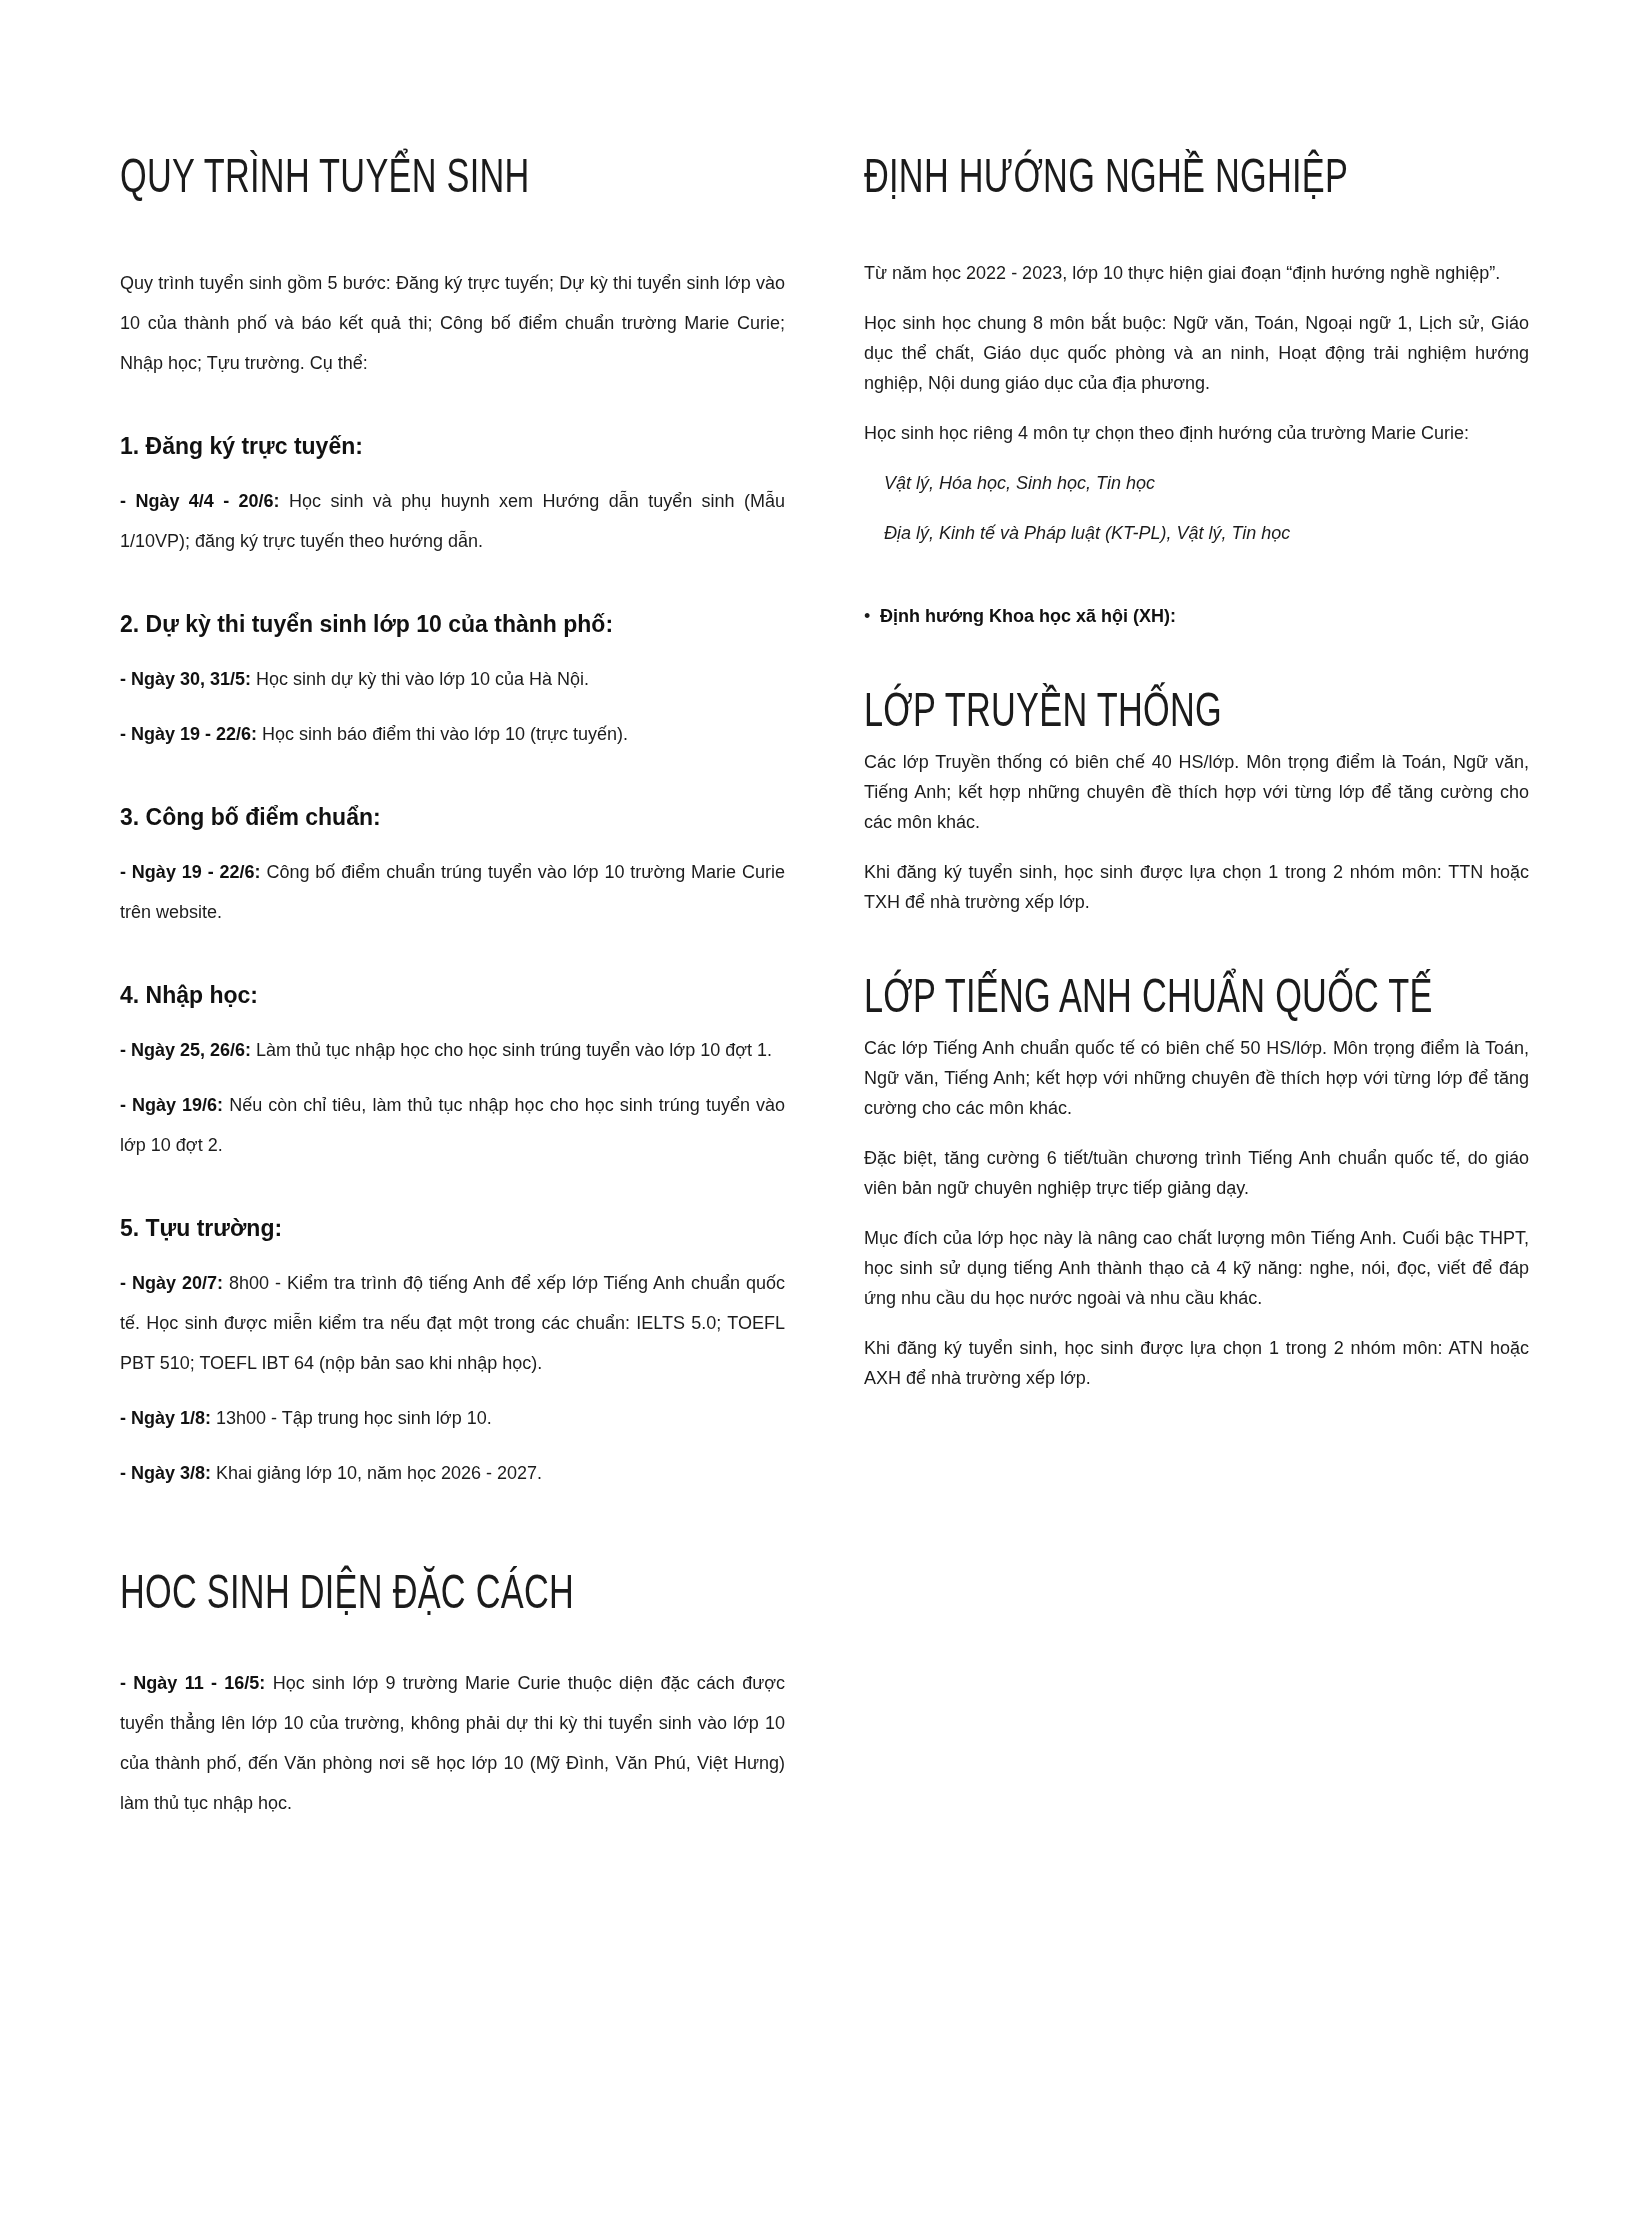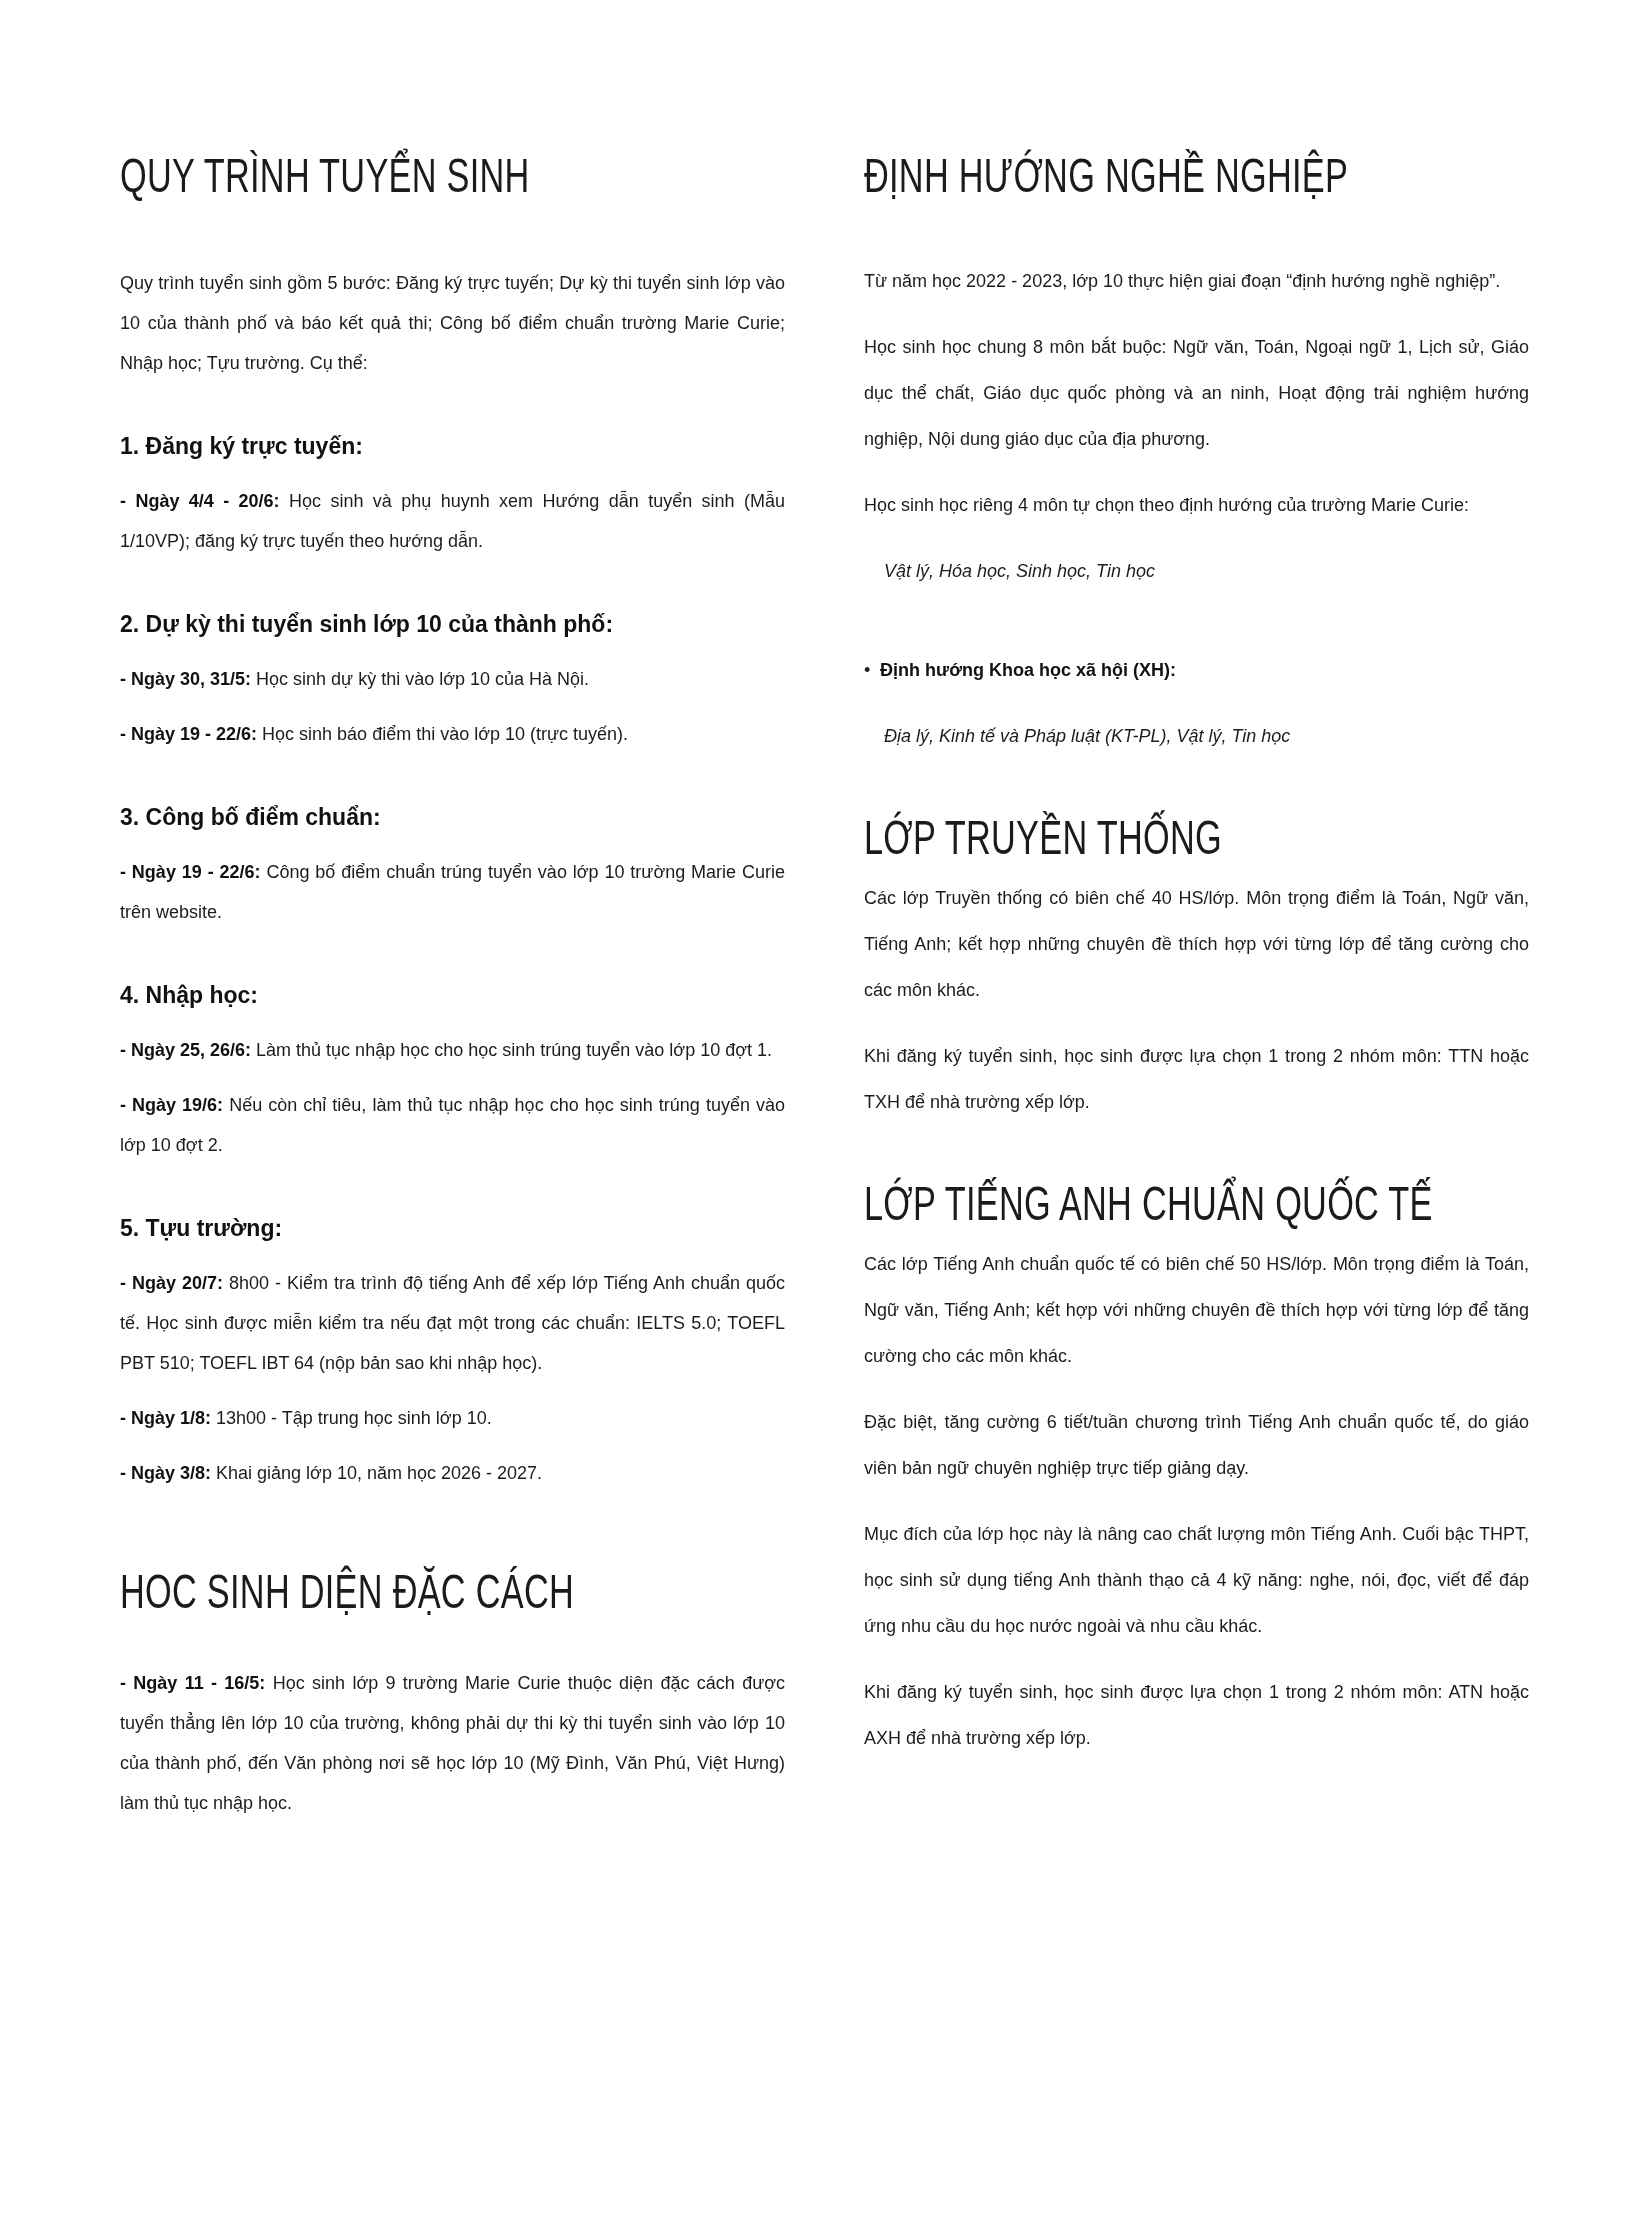--- a/index.html
+++ b/index.html
@@ -32,21 +32,21 @@
   .special-title { margin-top: 69px; margin-bottom: 42px; }
   .sub-title { margin-top: 49px; margin-bottom: 8px; }
 
   .body {
     font-size: 18px;
     line-height: 40px;
     margin: 0 0 15px 0;
     text-align: justify;
     color: #1c1c1c;
   }
-  .col-right .body { line-height: 46px; margin-bottom: 20px; }
+  .col-right .body { line-height: 30px; margin-bottom: 20px; }
 
   .step-heading {
     font-size: 23px;
     font-weight: 700;
     line-height: 40px;
     margin: 43px 0 15px 0;
     color: #111111;
   }
   .body b { font-weight: 700; color: #111111; }
 
@@ -89,22 +89,22 @@
 
   <div class="col col-right">
     <h1 class="big-title main-title">ĐỊNH HƯỚNG NGHỀ NGHIỆP</h1>
 
     <p class="body">Từ năm học 2022 - 2023, lớp 10 thực hiện giai đoạn “định hướng nghề nghiệp”.</p>
     <p class="body">Học sinh học chung 8 môn bắt buộc: Ngữ văn, Toán, Ngoại ngữ 1, Lịch sử, Giáo dục thể chất, Giáo dục quốc phòng và an ninh, Hoạt động trải nghiệm hướng nghiệp, Nội dung giáo dục của địa phương.</p>
     <p class="body">Học sinh học riêng 4 môn tự chọn theo định hướng của trường Marie Curie:</p>
 
     <p class="body bullet-detail">Vật lý, Hóa học, Sinh học, Tin học</p>
 
+    <p class="body bullet-detail">Địa lý, Kinh tế và Pháp luật (KT-PL), Vật lý, Tin học</p>
     <p class="body bullet-label"><span class="marker">•</span><b>Định hướng Khoa học xã hội (XH):</b></p>
-    <p class="body bullet-detail">Địa lý, Kinh tế và Pháp luật (KT-PL), Vật lý, Tin học</p>
 
     <h1 class="big-title sub-title">LỚP TRUYỀN THỐNG</h1>
     <p class="body">Các lớp Truyền thống có biên chế 40 HS/lớp. Môn trọng điểm là Toán, Ngữ văn, Tiếng Anh; kết hợp những chuyên đề thích hợp với từng lớp để tăng cường cho các môn khác.</p>
     <p class="body">Khi đăng ký tuyển sinh, học sinh được lựa chọn 1 trong 2 nhóm môn: TTN hoặc TXH để nhà trường xếp lớp.</p>
 
     <h1 class="big-title sub-title">LỚP TIẾNG ANH CHUẨN QUỐC TẾ</h1>
     <p class="body">Các lớp Tiếng Anh chuẩn quốc tế có biên chế 50 HS/lớp. Môn trọng điểm là Toán, Ngữ văn, Tiếng Anh; kết hợp với những chuyên đề thích hợp với từng lớp để tăng cường cho các môn khác.</p>
     <p class="body">Đặc biệt, tăng cường 6 tiết/tuần chương trình Tiếng Anh chuẩn quốc tế, do giáo viên bản ngữ chuyên nghiệp trực tiếp giảng dạy.</p>
     <p class="body">Mục đích của lớp học này là nâng cao chất lượng môn Tiếng Anh. Cuối bậc THPT, học sinh sử dụng tiếng Anh thành thạo cả 4 kỹ năng: nghe, nói, đọc, viết để đáp ứng nhu cầu du học nước ngoài và nhu cầu khác.</p>
     <p class="body">Khi đăng ký tuyển sinh, học sinh được lựa chọn 1 trong 2 nhóm môn: ATN hoặc AXH để nhà trường xếp lớp.</p>

